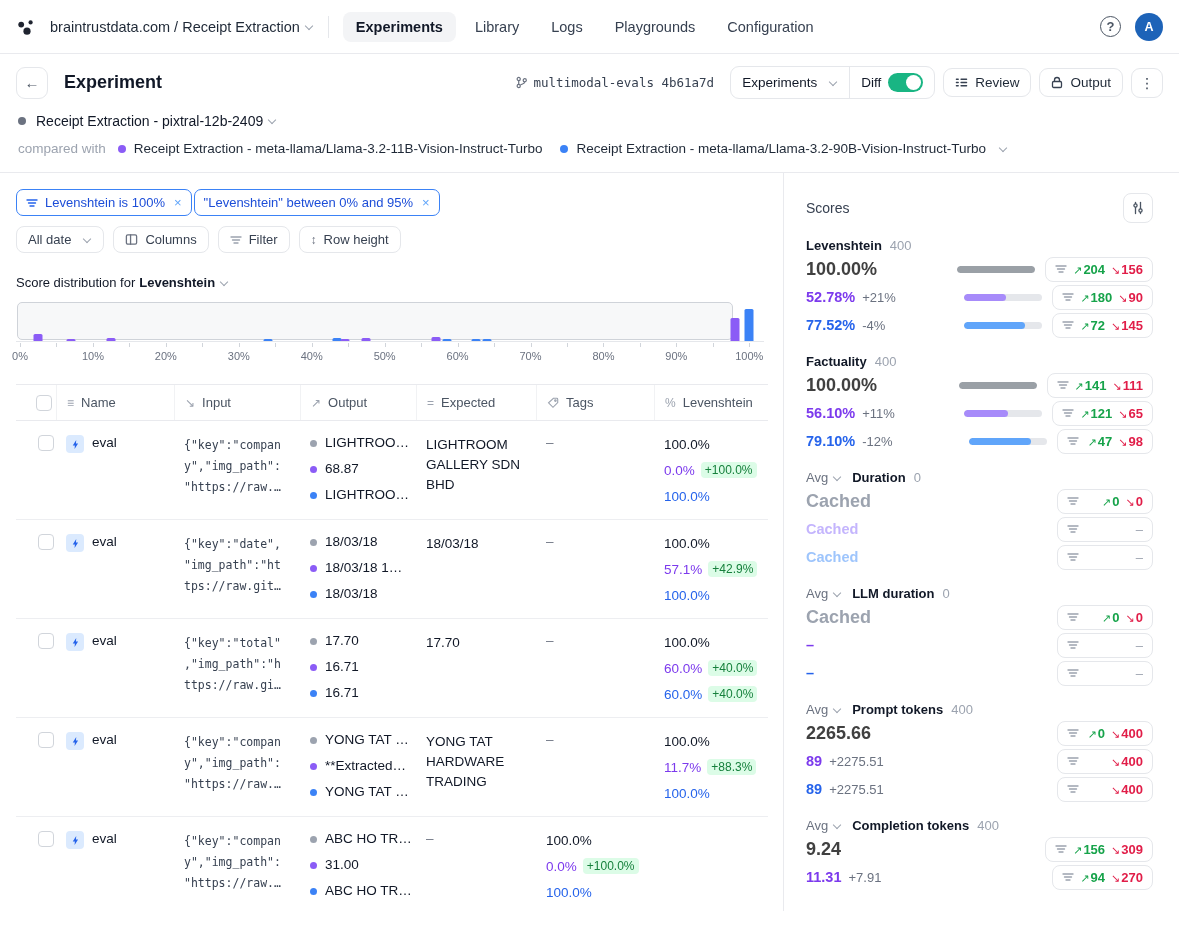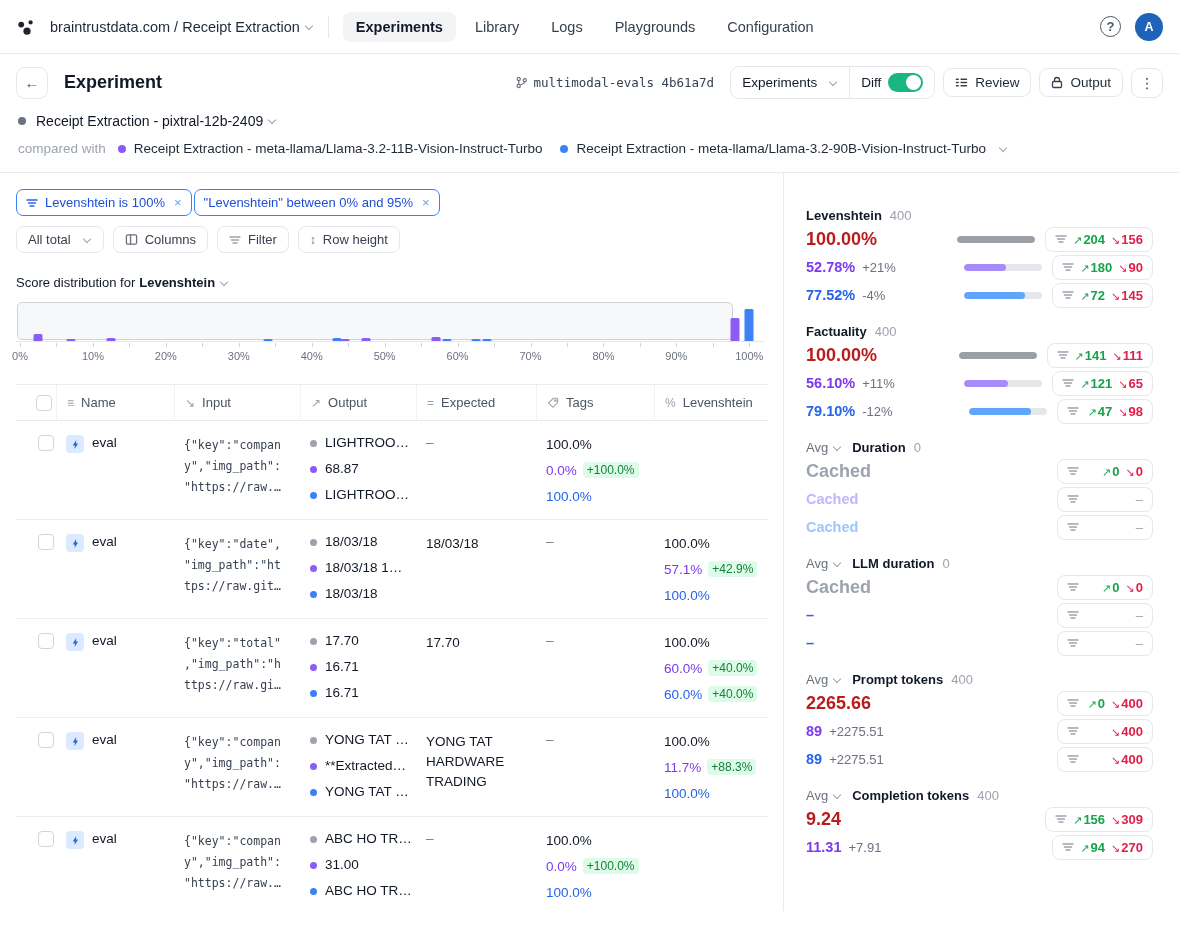--- a/index.html
+++ b/index.html
@@ -105,21 +105,21 @@
   .icon-btn{width:30px;height:30px;border:1px solid #e5e7eb;border-radius:8px;background:#fff;
     display:flex;align-items:center;justify-content:center;cursor:pointer}
   .sec{margin-top:15px}
   .sec-head{display:flex;align-items:center;font-size:13px;margin-bottom:2px}
   .sec-mode{color:#6b7280;margin-right:10px;cursor:pointer}
   .sec-name{font-weight:600;color:#111827}
   .sec-count{color:#9ca3af;margin-left:8px}
   .sec-row{display:flex;align-items:center;height:28px}
   .val{font-size:14.5px;font-weight:700}
   .sec-row.first .val{font-size:18px}
-  .v-dark{color:#b91c1c}.v-purple{color:#7c3aed}.v-blue{color:#2563eb}.v-gray{color:#9ca3af;font-weight:600}
+  .v-dark{color:#404040}.v-purple{color:#7c3aed}.v-blue{color:#2563eb}.v-gray{color:#9ca3af;font-weight:600}
   .v-purple-light{color:#c4b5fd;font-weight:600}.v-blue-light{color:#9ec5fc;font-weight:600}
   .vdiff{font-size:13px;color:#6b7280;margin-left:7px}
   .ml-auto{margin-left:auto}
   .track{width:78px;height:7px;border-radius:4px;background:#e5e7eb;overflow:hidden;margin-right:10px;flex:none}
   .fill{display:block;height:100%;border-radius:4px}
   .f-gray{background:#9aa0a6}.f-purple{background:#a78bfa}.f-blue{background:#60a5fa}
   .stat-btn{display:inline-flex;align-items:center;gap:6px;border:1px solid #e5e7eb;border-radius:8px;
     padding:4px 9px;min-width:96px;background:#fff;cursor:pointer}
   .stat-btn .fic{margin-right:auto}
   .fic{width:12px;height:12px;stroke:#9ca3af;stroke-width:1.4;stroke-linecap:round}
@@ -230,21 +230,21 @@
         <span class="x">×</span>
       </span>
       <span class="chip">
         <span>"Levenshtein" between 0% and 95%</span>
         <span class="x">×</span>
       </span>
     </div>
 
     <div class="toolbar">
       <button class="tbtn">
-        <span>All total</span>
+        <span>All date</span>
         <span class="chev"></span>
       </button>
       <button class="tbtn">
         <svg class="tico" width="13" height="13" viewBox="0 0 14 14">
           <rect x="1.5" y="2" width="11" height="10" rx="1.5"></rect>
             <line x1="6" y1="2" x2="6" y2="12"></line>
         </svg>
         <span>Columns</span>
       </button>
       <button class="tbtn">
@@ -375,20 +375,21 @@
               </div>
               <div class="out-line">
                 <span class="odot odot1"></span>
                 <span class="otext">68.87</span>
               </div>
               <div class="out-line">
                 <span class="odot odot2"></span>
                 <span class="otext">LIGHTROO…</span>
               </div>
             </div>
+            <div class="cell cell-exp">LIGHTROOM GALLERY SDN BHD</div>
             <div class="cell cell-tags">–</div>
             <div class="cell">
               <div class="sc-line sc0">
                 <span class="scv">100.0%</span>
               </div>
               <div class="sc-line sc1">
                 <span class="scv">0.0%</span>
                 <span class="badge">+100.0%</span>
               </div>
               <div class="sc-line sc2">
@@ -570,20 +571,31 @@
               <div class="sc-line sc2">
                 <span class="scv">100.0%</span>
               </div>
             </div>
           </div>
         </div>
     </div>
   </div>
 
   <aside class="right-panel">
+    <div class="scores-head">
+      <span class="scores-title">Scores</span>
+      <button class="icon-btn">
+        <svg width="14" height="14" viewBox="0 0 14 14" fill="none" stroke="#4b5563" stroke-width="1.3" stroke-linecap="round">
+          <line x1="4.5" y1="1.5" x2="4.5" y2="12.5"></line>
+            <line x1="9.5" y1="1.5" x2="9.5" y2="12.5"></line>
+          <circle cx="4.5" cy="4.5" r="1.6" fill="#fff"></circle>
+            <circle cx="9.5" cy="9.5" r="1.6" fill="#fff"></circle>
+        </svg>
+      </button>
+    </div>
     <div>
         <section class="sec">
           <div class="sec-head">
             <span class="sec-name">Levenshtein</span>
             <span class="sec-count">400</span>
           </div>
           <div class="sec-row first">
             <span class="val v-dark">100.00%</span>
             <span class="track ml-auto">
               <span class="fill f-gray" style="width: 100%;"></span>

